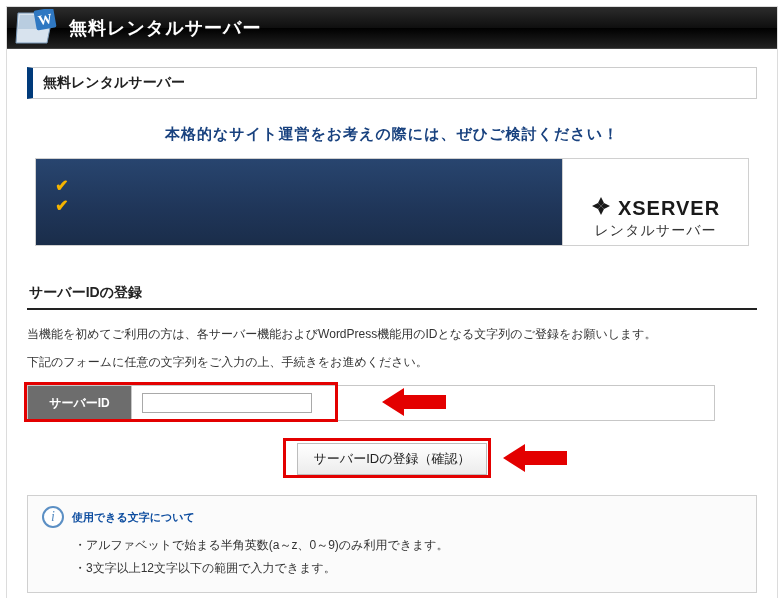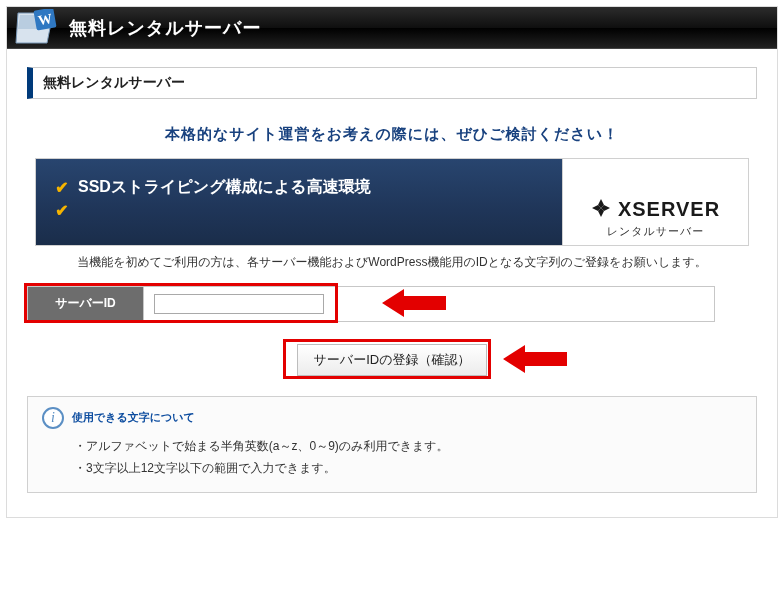--- a/index.html
+++ b/index.html
@@ -84,38 +84,37 @@
     flex-direction: column;
     align-items: center;
     justify-content: center;
     border-left: 1px solid #d0d0d0;
   }
   .brand-row { display: flex; align-items: center; gap: 7px; margin-top: 32px; }
   .brand-word {
     font-size: 20px; font-weight: bold; letter-spacing: 1px; color: #1a1a1a;
   }
   .brand-sub {
-    font-size: 11px; color: #333; margin-top: 2px; letter-spacing: 1px;
+    font-size: 14px; color: #333; margin-top: 2px; letter-spacing: 1px;
   }
 
   
   .section-hd {
     margin: 34px 0 14px;
     border-bottom: 2px solid #222;
     padding: 4px 2px 6px;
     font-size: 14px;
     font-weight: bold;
     color: #222;
   }
   .desc {
     font-size: 12px;
     color: #333;
     line-height: 1.8;
     margin: 6px 0;
-    text-align: center;
   }
 
   
   .form-wrap {
     position: relative;
     margin-top: 12px;
   }
   .form-table {
     width: 688px;
     border: 1px solid #c7c7c7;
@@ -125,21 +124,21 @@
     z-index: 1;
   }
   .form-table th, .form-table td {
     border: 1px solid #c7c7c7;
     padding: 7px 10px;
     font-size: 12px;
   }
   .form-table th {
     background: #6d6d6d;
     color: #fff;
-    width: 116px;
+    width: 104px;
     text-align: center;
     font-weight: bold;
   }
   .form-table input[type=text] {
     width: 170px;
     height: 20px;
     border: 1px solid #a9a9a9;
     padding: 1px 4px;
     font-size: 12px;
   }
@@ -226,21 +225,20 @@
   <div class="inner">
 
     <div class="panel-title">無料レンタルサーバー</div>
 
     <div class="promo-headline">本格的なサイト運営をお考えの際には、ぜひご検討ください！</div>
 
     <div class="banner">
       <div class="banner-left">
         <div class="bullet-line">
           <span class="check">✔</span>
-          <span>SSDストライピング構成による高速環境</span>
         </div>
         <div class="bullet-line">
           <span class="check">✔</span>
         </div>
       </div>
       <div class="banner-right">
         <div class="brand-row">
           <span>
             <svg width="20" height="20" viewBox="0 0 20 20">
               <polygon points="10,1 13,7 10,10 7,7" fill="#1a1a1a"></polygon>
@@ -248,22 +246,24 @@
               <polygon points="10,19 7,13 10,10 13,13" fill="#1a1a1a"></polygon>
               <polygon points="1,10 7,7 10,10 7,13" fill="#1a1a1a"></polygon>
             </svg>
           </span>
           <span class="brand-word">XSERVER</span>
         </div>
         <div class="brand-sub">レンタルサーバー</div>
       </div>
     </div>
 
+    <div class="section-hd">サーバーIDの登録</div>
 
     <p class="desc">当機能を初めてご利用の方は、各サーバー機能およびWordPress機能用のIDとなる文字列のご登録をお願いします。</p>
+    <p class="desc">下記のフォームに任意の文字列をご入力の上、手続きをお進めください。</p>
 
     <div class="form-wrap">
       <table class="form-table">
         <tbody>
             <tr>
           <th>サーバーID</th>
           <td>
             <input type="text" value="" style="">
           </td>
         </tr>

